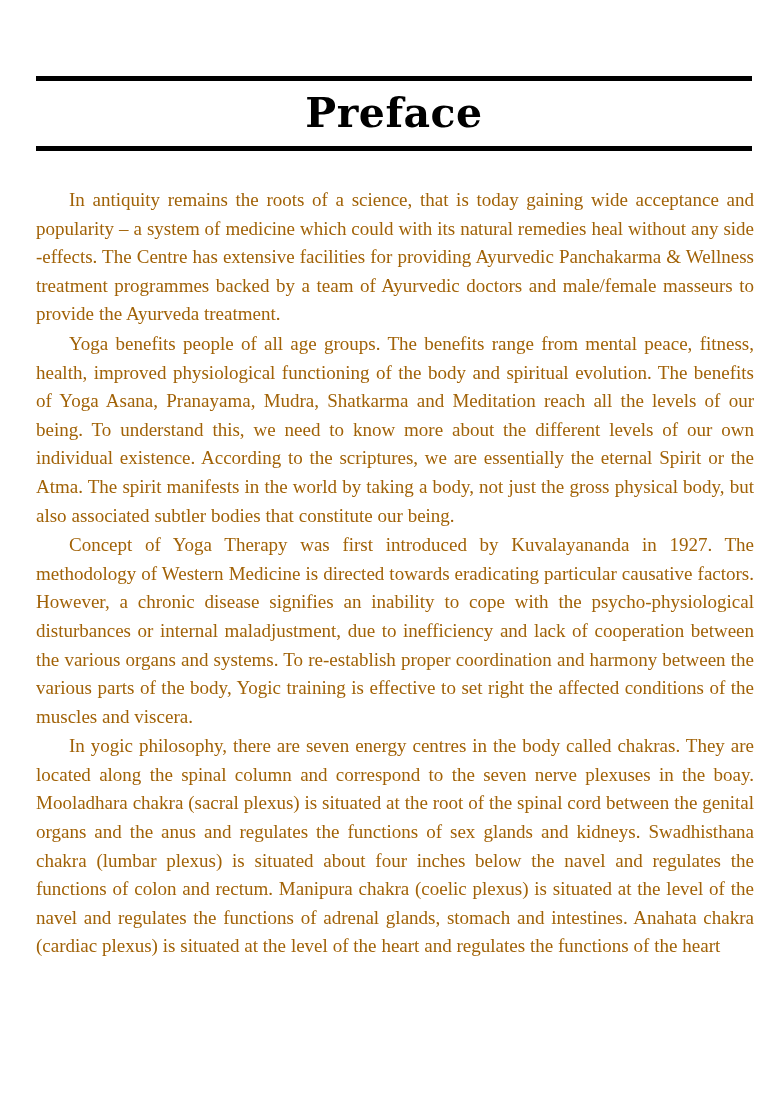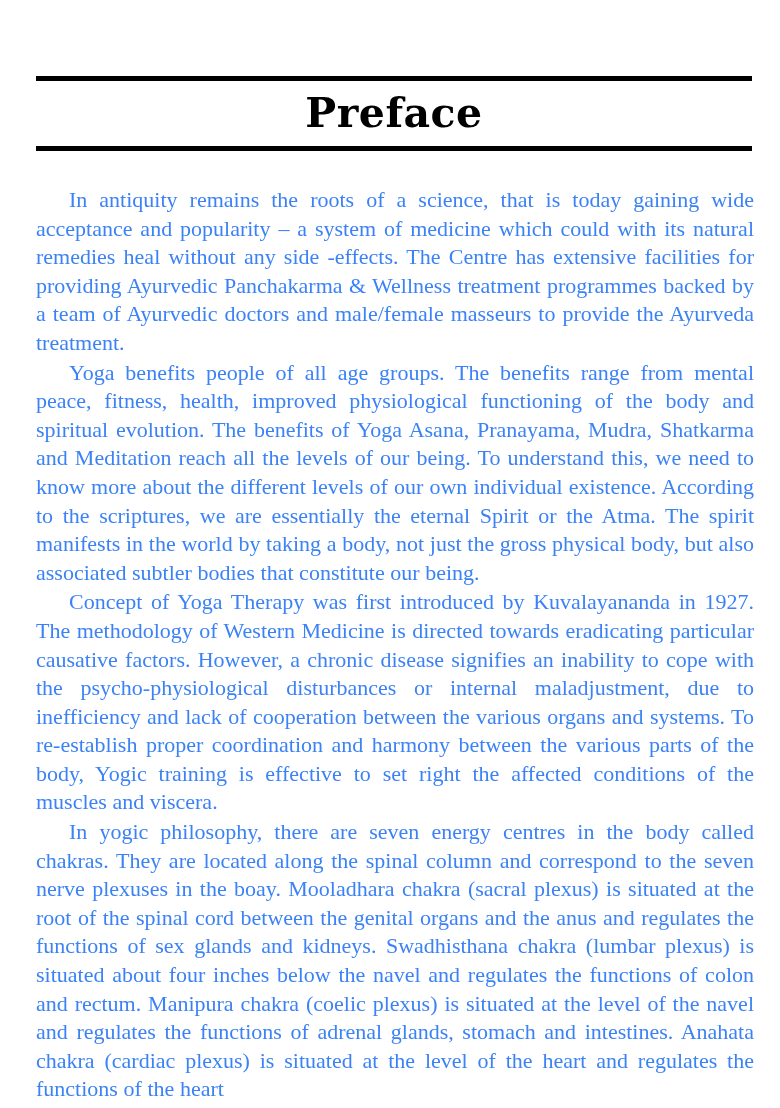--- a/index.html
+++ b/index.html
@@ -65,23 +65,23 @@
     position: absolute;
     left: 36px;
     top: 186px;
     width: 718px;
   }
 
   .para {
     margin: 0 0 0 0;
     text-indent: 33px;
     text-align: justify;
-    font-size: 22px;
+    font-size: 19px;
     line-height: 28.6px;
-    color: #3b82f6;
+    color: #a16207;
     hyphens: none;
     word-spacing: 0.1px;
   }
 
   .para + .para {
     margin-top: 1px;
   }
 </style>
 </head>
 <body>

